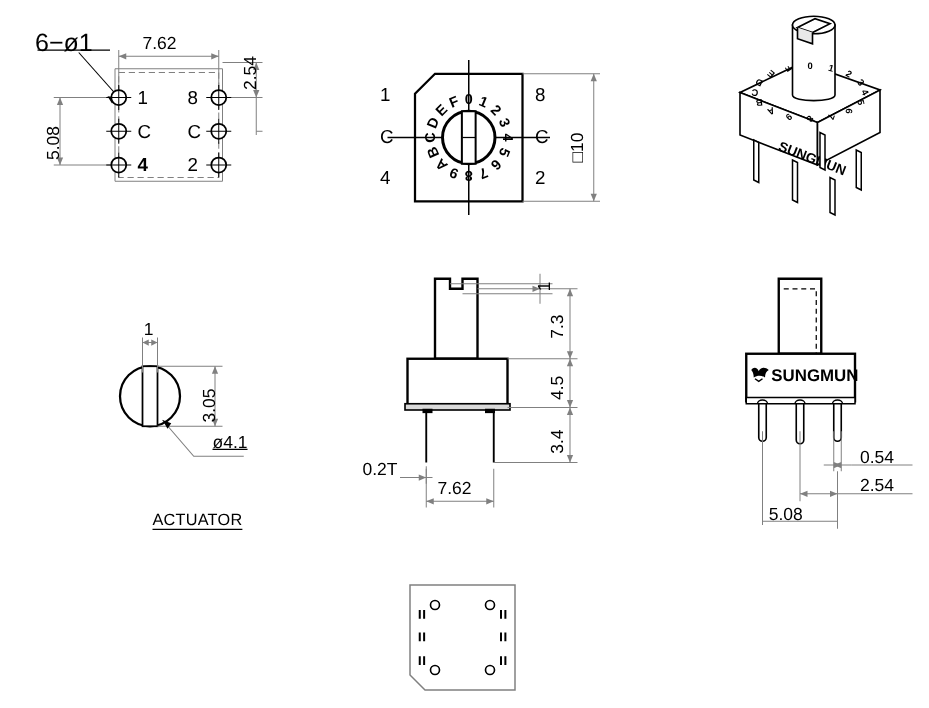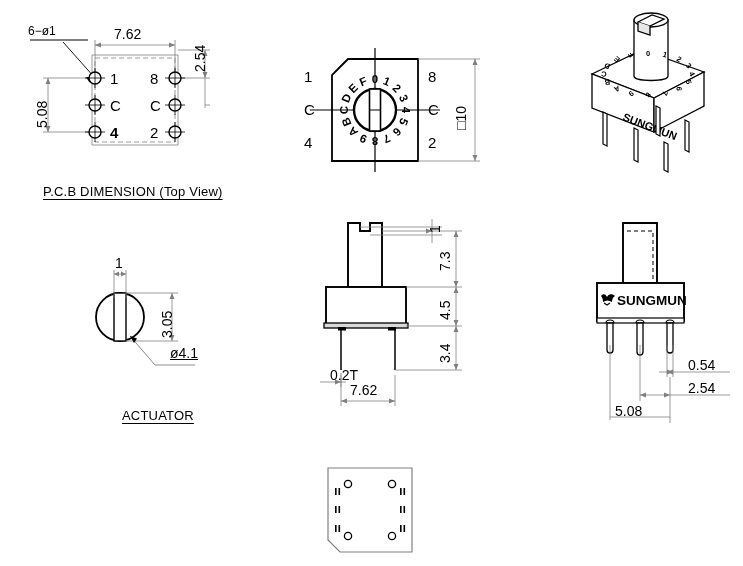--- a/index.html
+++ b/index.html
@@ -89,34 +89,33 @@
         <circle r="6" fill="#fff" stroke="#000" stroke-width="1.4"></circle>
         <path d="M-10,0 L10,0 M0,-10 L0,10" stroke="#000" stroke-width="0.8"></path>
       </g>
       <g transform="translate(175,132)">
         <circle r="6" fill="#fff" stroke="#000" stroke-width="1.4"></circle>
         <path d="M-10,0 L10,0 M0,-10 L0,10" stroke="#000" stroke-width="0.8"></path>
       </g>
     </g>
   </svg>
 
-  <div class="dim" style="left:28px;top:24px;font-size:12px;">6−ø1</div>
+  <div class="dim" style="left:28px;top:24px;font-size:20px;">6−ø1</div>
   <div class="dim" style="left:114px;top:26px;font-size:14px;">7.62</div>
   <div class="dim vert" style="left:34px;top:128px;transform:rotate(-90deg);transform-origin:0 0;font-size:14px;">5.08</div>
   <div class="dim vert" style="left:192px;top:72px;transform:rotate(-90deg);transform-origin:0 0;font-size:14px;">2.54</div>
 
   <div class="dim" style="left:110px;top:70px;font-size:15px;">1</div>
   <div class="dim" style="left:110px;top:97px;font-size:15px;">C</div>
   <div class="dim" style="left:110px;top:124px;font-size:15px;font-weight:bold;">4</div>
 
   <div class="dim" style="left:150px;top:70px;font-size:15px;">8</div>
   <div class="dim" style="left:150px;top:97px;font-size:15px;">C</div>
   <div class="dim" style="left:150px;top:124px;font-size:15px;">2</div>
 
-  <div class="lbl u" style="left:43px;top:184px;">P.C.B DIMENSION (Top View)</div>
 </div>
 
 <div class="view" style="left:290px;top:30px;width:230px;height:150px;">
   <svg width="230" height="150" viewBox="0 0 230 150">
 
     <path d="M50,37 L58,29 L128,29 L128,131 L42,131 L42,45 Z" fill="#fff" stroke="#000" stroke-width="1.8"></path>
 
     <g stroke="#000" stroke-width="1.2">
       <path d="M20,80 L150,80"></path>
       <path d="M85,18 L85,142"></path>
@@ -313,21 +312,21 @@
       <path d="M105,170 L105,201"></path>
       <path d="M51,196 l6,-2.5 l0,5 Z" fill="#808080" stroke="none"></path>
       <path d="M105,196 l-6,-2.5 l0,5 Z" fill="#808080" stroke="none"></path>
     </g>
   </svg>
 
   <div class="dim vert" style="left:137px;top:28px;transform:rotate(-90deg);transform-origin:0 0;font-size:14px;">1</div>
   <div class="dim vert" style="left:147px;top:66px;transform:rotate(-90deg);transform-origin:0 0;font-size:14px;">7.3</div>
   <div class="dim vert" style="left:147px;top:115px;transform:rotate(-90deg);transform-origin:0 0;font-size:14px;">4.5</div>
   <div class="dim vert" style="left:147px;top:158px;transform:rotate(-90deg);transform-origin:0 0;font-size:14px;">3.4</div>
-  <div class="dim" style="left:0px;top:162px;font-size:14px;margin-left:40px;">0.2T</div>
+  <div class="dim" style="left:0px;top:162px;font-size:14px;">0.2T</div>
   <div class="dim" style="left:60px;top:177px;font-size:14px;">7.62</div>
 </div>
 
 <div class="view" style="left:555px;top:205px;width:195px;height:225px;">
   <svg width="195" height="225" viewBox="0 0 195 225">
 
     <path d="M68,18 L102,18 L102,78 L68,78 Z" fill="#fff" stroke="#000" stroke-width="1.9"></path>
 
     <path d="M72,26 L98,26 L98,78" fill="none" stroke="#000" stroke-width="1" stroke-dasharray="4,3"></path>
 

